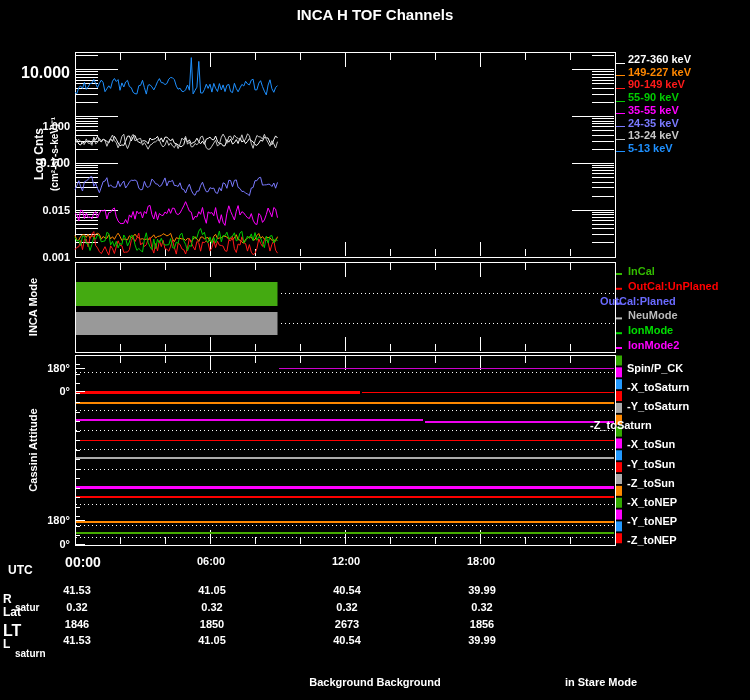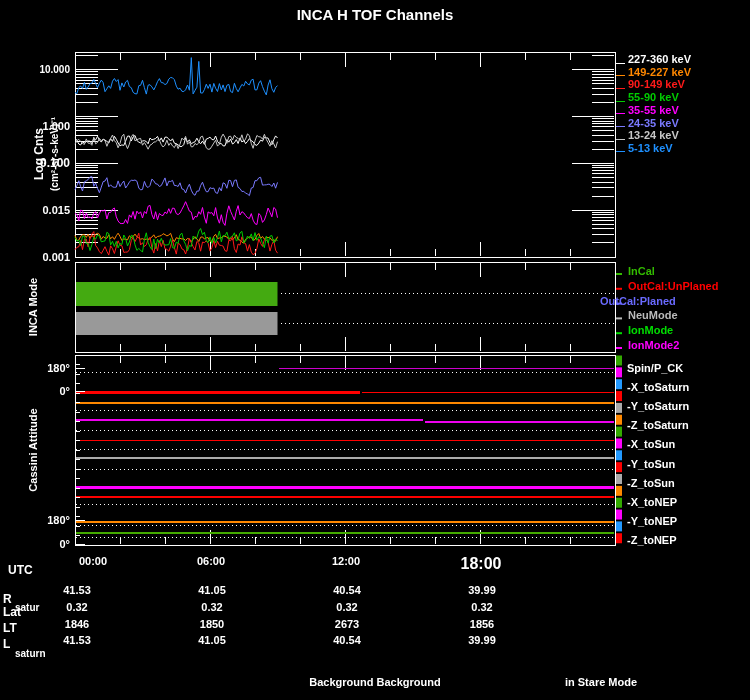--- a/index.html
+++ b/index.html
@@ -250,55 +250,55 @@
 
   <div class="t rot" style="left:40px;top:154px;font-size:12px">Log Cnts</div>
   <div class="t rot" style="left:54px;top:154px;font-size:10px">(cm²-sr-s-keV)⁻¹</div>
   <div class="t rot" style="left:33px;top:307px;font-size:11px">INCA Mode</div>
   <div class="t rot" style="left:33px;top:450px;font-size:11px">Cassini Attitude</div>
 
   <div class="t" style="left:8px;top:564px;font-size:12px">UTC</div>
   <div class="t" style="left:3px;top:593px;font-size:12px">R</div>
   <div class="t" style="left:15px;top:602px;font-size:10px">satur</div>
   <div class="t" style="left:3px;top:606px;font-size:12px">Lat</div>
-  <div class="t" style="left:3px;top:622px;font-size:12px">LT</div>
+  <div class="t" style="left:3px;top:622px;font-size:16px">LT</div>
   <div class="t" style="left:3px;top:638px;font-size:12px">L</div>
   <div class="t" style="left:15px;top:648px;font-size:10px">saturn</div>
 
   <div class="t ctr" style="left:375px;top:676px;font-size:11px">Background Background</div>
   <div class="t ctr" style="left:601px;top:676px;font-size:11px">in Stare Mode</div>
 
   <div id="gen">
-      <div class="t" style="right:680px;top:64px;font-size:10px">10.000</div>
+      <div class="t" style="right:680px;top:64px;font-size:16px">10.000</div>
       <div class="t" style="right:680px;top:120px;font-size:11px">1.000</div>
       <div class="t" style="right:680px;top:157px;font-size:12px">0.100</div>
       <div class="t" style="right:680px;top:204px;font-size:11px">0.015</div>
       <div class="t" style="right:680px;top:251px;font-size:11px">0.001</div>
       <div class="t" style="left:628px;top:53px;font-size:11px;color:#ffffff">227-360 keV</div>
       <div class="t" style="left:628px;top:66px;font-size:11px;color:#ff8800">149-227 keV</div>
       <div class="t" style="left:628px;top:78px;font-size:11px;color:#ff1a1a">90-149 keV</div>
       <div class="t" style="left:628px;top:91px;font-size:11px;color:#00cc00">55-90 keV</div>
       <div class="t" style="left:628px;top:104px;font-size:11px;color:#ff00ff">35-55 keV</div>
       <div class="t" style="left:628px;top:117px;font-size:11px;color:#7a7aff">24-35 keV</div>
       <div class="t" style="left:628px;top:129px;font-size:11px;color:#c8c8c8">13-24 keV</div>
       <div class="t" style="left:628px;top:142px;font-size:11px;color:#1e90ff">5-13 keV</div>
-      <div class="t" style="left:93px;top:555px;font-size:11px;transform:translateX(-50%)">00:00</div>
+      <div class="t" style="left:83px;top:555px;font-size:14px;transform:translateX(-50%)">00:00</div>
       <div class="t" style="left:211px;top:555px;font-size:11px;transform:translateX(-50%)">06:00</div>
       <div class="t" style="left:346px;top:555px;font-size:11px;transform:translateX(-50%)">12:00</div>
-      <div class="t" style="left:481px;top:555px;font-size:16px;transform:translateX(-50%)">18:00</div>
+      <div class="t" style="left:481px;top:555px;font-size:11px;transform:translateX(-50%)">18:00</div>
       <div class="t" style="left:628px;top:265px;font-size:11px;color:#33bb00">InCal</div>
       <div class="t" style="left:628px;top:280px;font-size:11px;color:#ff0000">OutCal:UnPlaned</div>
       <div class="t" style="left:600px;top:295px;font-size:11px;color:#6a6aff">OutCal:Planed</div>
       <div class="t" style="left:628px;top:309px;font-size:11px;color:#bbbbbb">NeuMode</div>
       <div class="t" style="left:628px;top:324px;font-size:11px;color:#00dd00">IonMode</div>
       <div class="t" style="left:628px;top:339px;font-size:11px;color:#ff00ff">IonMode2</div>
       <div class="t" style="left:627px;top:362px;font-size:11px;color:#fff">Spin/P_CK</div>
       <div class="t" style="left:627px;top:381px;font-size:11px;color:#fff">-X_toSaturn</div>
       <div class="t" style="left:627px;top:400px;font-size:11px;color:#fff">-Y_toSaturn</div>
-      <div class="t" style="left:627px;top:419px;font-size:11px;color:#fff">-Z_toSaturn</div>
+      <div class="t" style="left:590px;top:419px;font-size:11px;color:#fff">-Z_toSaturn</div>
       <div class="t" style="left:627px;top:438px;font-size:11px;color:#fff">-X_toSun</div>
       <div class="t" style="left:627px;top:458px;font-size:11px;color:#fff">-Y_toSun</div>
       <div class="t" style="left:627px;top:477px;font-size:11px;color:#fff">-Z_toSun</div>
       <div class="t" style="left:627px;top:496px;font-size:11px;color:#fff">-X_toNEP</div>
       <div class="t" style="left:627px;top:515px;font-size:11px;color:#fff">-Y_toNEP</div>
       <div class="t" style="left:627px;top:534px;font-size:11px;color:#fff">-Z_toNEP</div>
       <div class="t" style="right:680px;top:362px;font-size:11px">180°</div>
       <div class="t" style="right:680px;top:385px;font-size:11px">0°</div>
       <div class="t" style="right:680px;top:514px;font-size:11px">180°</div>
       <div class="t" style="right:680px;top:538px;font-size:11px">0°</div>

